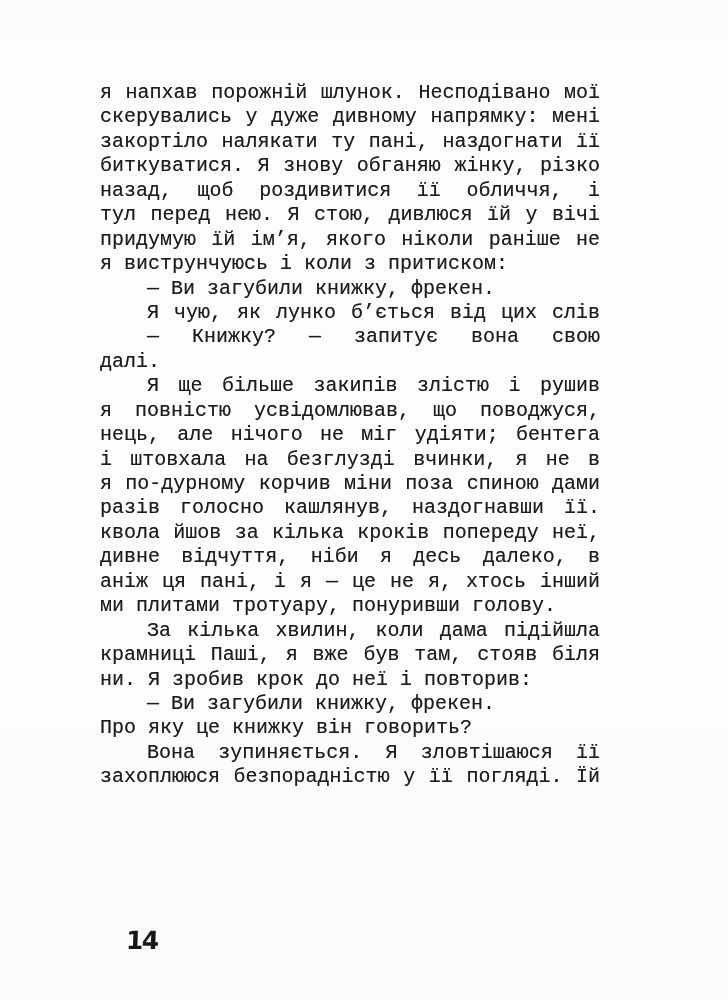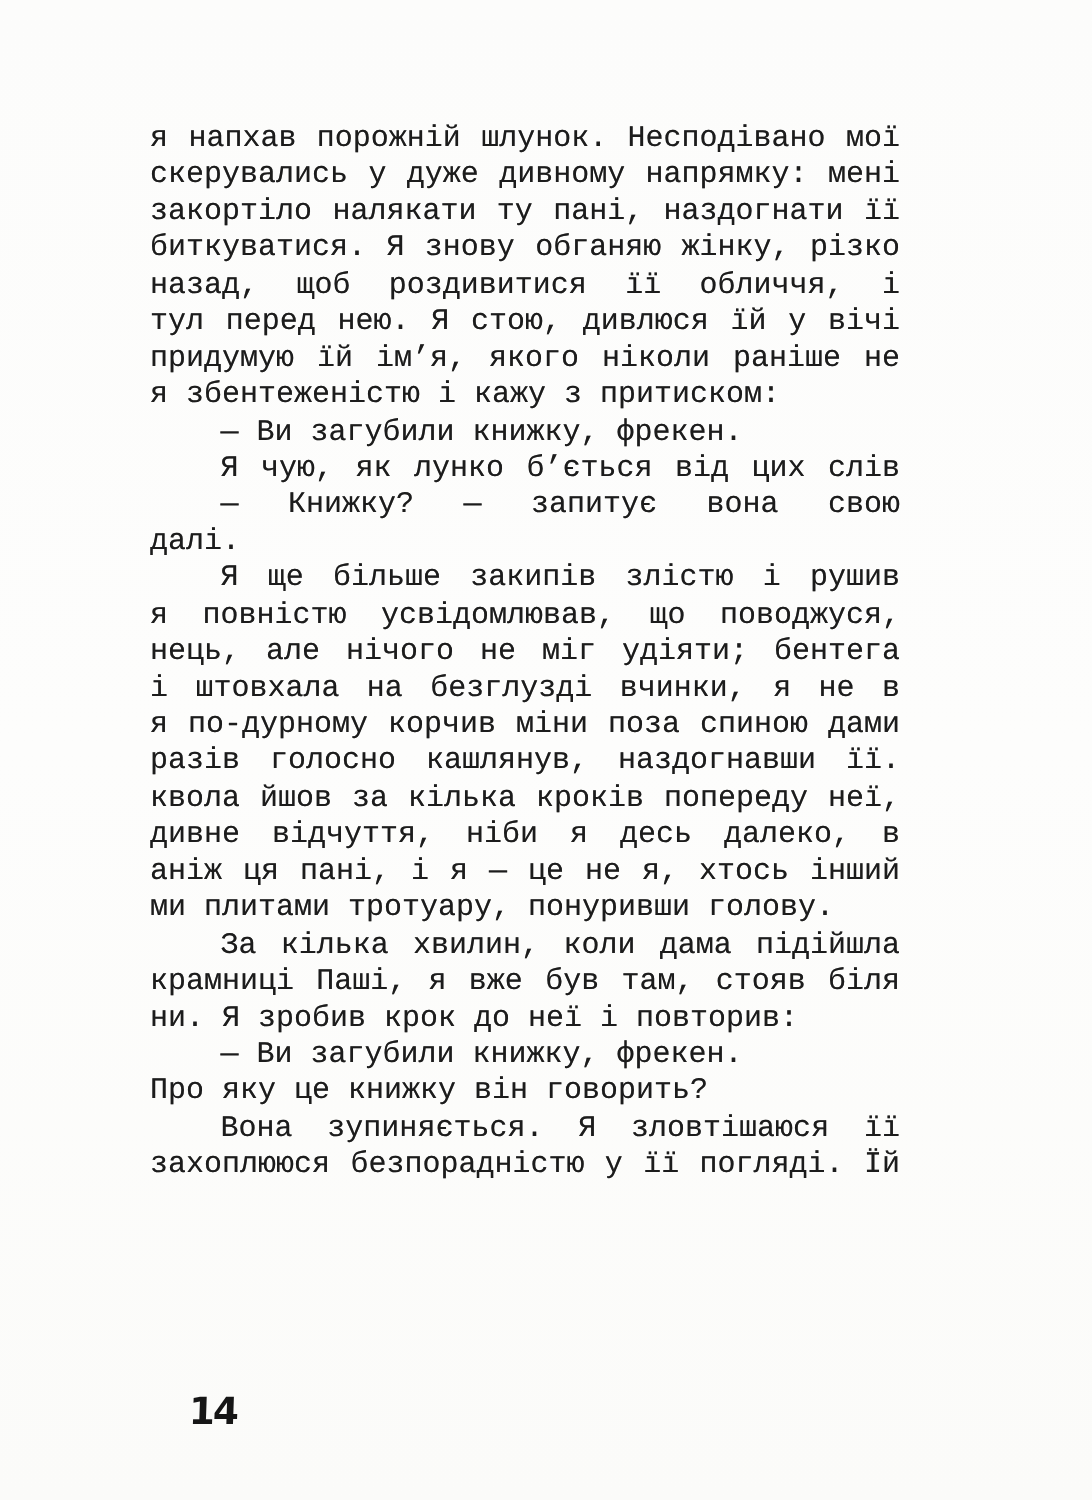--- a/index.html
+++ b/index.html
@@ -55,21 +55,21 @@
 <div class="book-page">
   <div class="page-text">
       <div class="paragraph">
         <div class="line">я напхав порожній шлунок. Несподівано мої думки</div>
         <div class="line">скерувались у дуже дивному напрямку: мені вкрай</div>
         <div class="line">закортіло налякати ту пані, наздогнати її і якось поз-</div>
         <div class="line">биткуватися. Я знову обганяю жінку, різко повертаюся</div>
         <div class="line">назад, щоб роздивитися її обличчя, і опиняюся впри-</div>
         <div class="line">тул перед нею. Я стою, дивлюся їй у вічі й одразу ж</div>
         <div class="line">придумую їй ім’я, якого ніколи раніше не чув, тремке</div>
-        <div class="line para-end">я збентеженістю і кажу з притиском:</div>
+        <div class="line para-end">я виструнчуюсь і коли з притиском:</div>
       </div>
       <div class="paragraph">
         <div class="line indent para-end">— Ви загубили книжку, фрекен.</div>
       </div>
       <div class="paragraph">
         <div class="line indent para-end">Я чую, як лунко б’ється від цих слів моє серце.</div>
       </div>
       <div class="paragraph">
         <div class="line indent">— Книжку? — запитує вона свою супутницю і йде</div>
         <div class="line para-end">далі.</div>

